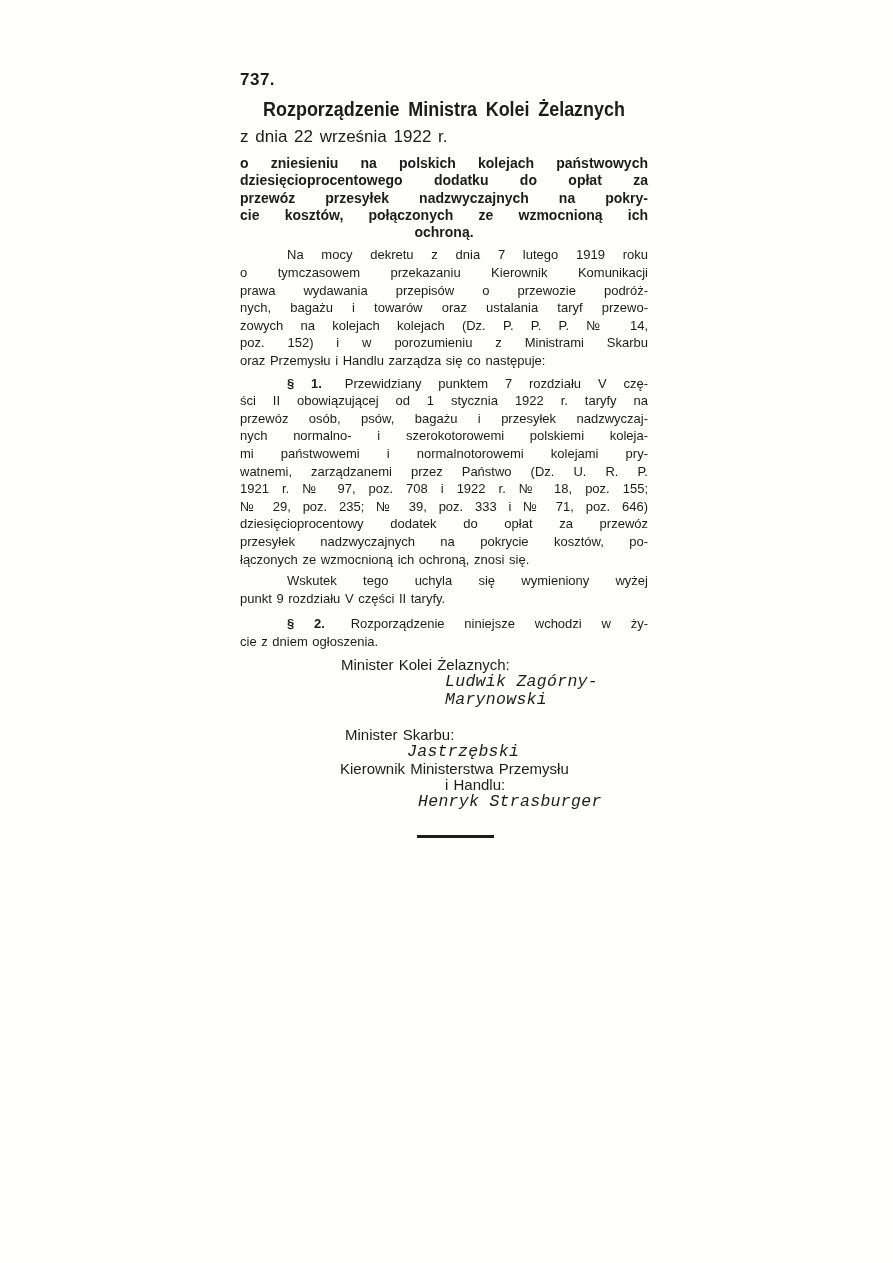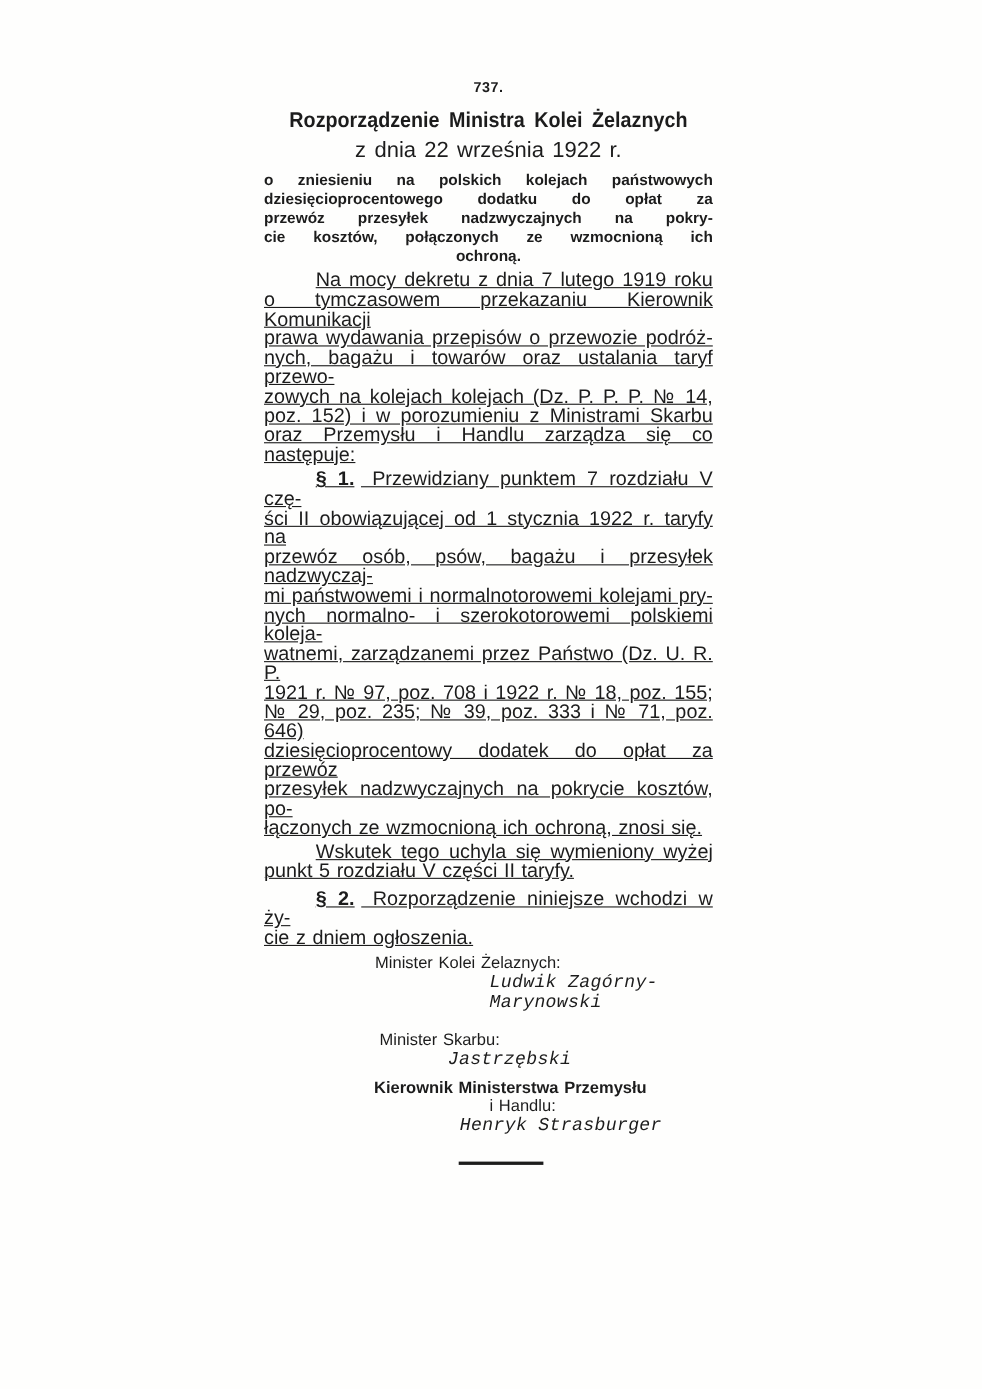--- a/index.html
+++ b/index.html
@@ -20,54 +20,53 @@
     inset: 0;
   }
   .column {
     position: absolute;
     left: 240px;
     top: 0;
     width: 408px;
     padding-top: 70px;
   }
   .doc-number {
-    text-align: center;
+    text-align: left;
     font-weight: 700;
-    font-size: 13px;
+    font-size: 17px;
     letter-spacing: 0.5px;
     line-height: 20px;
   }
   .doc-title {
     margin: 8px -24px 0;
     text-align: center;
     font-size: 19.5px;
     font-weight: 700;
     white-space: nowrap;
     word-spacing: 4px;
     transform: scaleX(0.92);
     transform-origin: 50% 50%;
     line-height: 23px;
   }
   .doc-date {
     margin-top: 7px;
-    text-align: center;
-    font-size: 20px;
+    text-align: left;
+    font-size: 17px;
     word-spacing: 2px;
     line-height: 18px;
   }
   .doc-subject {
     margin-top: 9px;
     font-weight: 700;
     font-size: 14px;
     line-height: 17.3px;
   }
   .body-para {
-    font-size: 18px;
+    font-size: 13px;
     line-height: 17.6px;
-    text-decoration: underline;
   }
   .preamble   { margin-top: 5px; }
   .sec1       { margin-top: 5px; }
   .repeal     { margin-top: 4px; }
   .sec2       { margin-top: 8px; }
 
   .tline {
     text-align: justify;
     text-align-last: justify;
     word-spacing: 1px;
@@ -86,21 +85,21 @@
     font-family: Liberation Mono, monospace;
     font-style: italic;
     font-size: 16.5px;
     line-height: 18px;
     letter-spacing: 0.3px;
   }
   .sig-l1  { padding-left: 101px; }
   .sig-n1  { padding-left: 205px; }
   .sig-l2  { padding-left: 105px; margin-top: 18px; }
   .sig-n2  { padding-left: 167px; }
-  .sig-l3a { padding-left: 100px; margin-top: 10px; font-weight: bold; }
+  .sig-l3a { padding-left: 100px; margin-top: 0; }
   .sig-l3b { padding-left: 205px; }
   .sig-n3  { padding-left: 178px; }
 
   .end-rule {
     margin-top: 24px;
     margin-left: 177px;
     width: 77px;
     height: 3px;
     background: #1c1c1c;
   }
@@ -132,33 +131,33 @@
         <div class="tline">nych, bagażu i towarów oraz ustalania taryf przewo-</div>
         <div class="tline">zowych na kolejach kolejach (Dz. P. P. P. № 14,</div>
         <div class="tline">poz. 152) i w porozumieniu z Ministrami Skarbu</div>
         <div class="tline last">oraz Przemysłu i Handlu zarządza się co następuje:</div>
       </div>
 
     <div class="body-para sec1 para-indent">
         <div class="tline"><b class="lead">§ 1.</b> Przewidziany punktem 7 rozdziału V czę-</div>
         <div class="tline">ści II obowiązującej od 1 stycznia 1922 r. taryfy na</div>
         <div class="tline">przewóz osób, psów, bagażu i przesyłek nadzwyczaj-</div>
+        <div class="tline">nych normalno- i szerokotorowemi polskiemi koleja-</div>
         <div class="tline">mi państwowemi i normalnotorowemi kolejami pry-</div>
-        <div class="tline">nych normalno- i szerokotorowemi polskiemi koleja-</div>
         <div class="tline">watnemi, zarządzanemi przez Państwo (Dz. U. R. P.</div>
         <div class="tline">1921 r. № 97, poz. 708 i 1922 r. № 18, poz. 155;</div>
         <div class="tline">№ 29, poz. 235; № 39, poz. 333 i № 71, poz. 646)</div>
         <div class="tline">dziesięcioprocentowy dodatek do opłat za przewóz</div>
         <div class="tline">przesyłek nadzwyczajnych na pokrycie kosztów, po-</div>
         <div class="tline last">łączonych ze wzmocnioną ich ochroną, znosi się.</div>
       </div>
 
     <div class="body-para repeal para-indent">
         <div class="tline">Wskutek tego uchyla się wymieniony wyżej</div>
-        <div class="tline last">punkt 5 rozdziału V części II taryfy.</div>
+        <div class="tline last">punkt 9 rozdziału V części II taryfy.</div>
       </div>
 
     <div class="body-para sec2 para-indent">
         <div class="tline"><b class="lead">§ 2.</b> Rozporządzenie niniejsze wchodzi w ży-</div>
         <div class="tline last">cie z dniem ogłoszenia.</div>
       </div>
 
     <div class="signatures">
       <div class="sig-label sig-l1">Minister Kolei Żelaznych:</div>
       <div class="sig-name sig-n1">Ludwik Zagórny-Marynowski</div>

